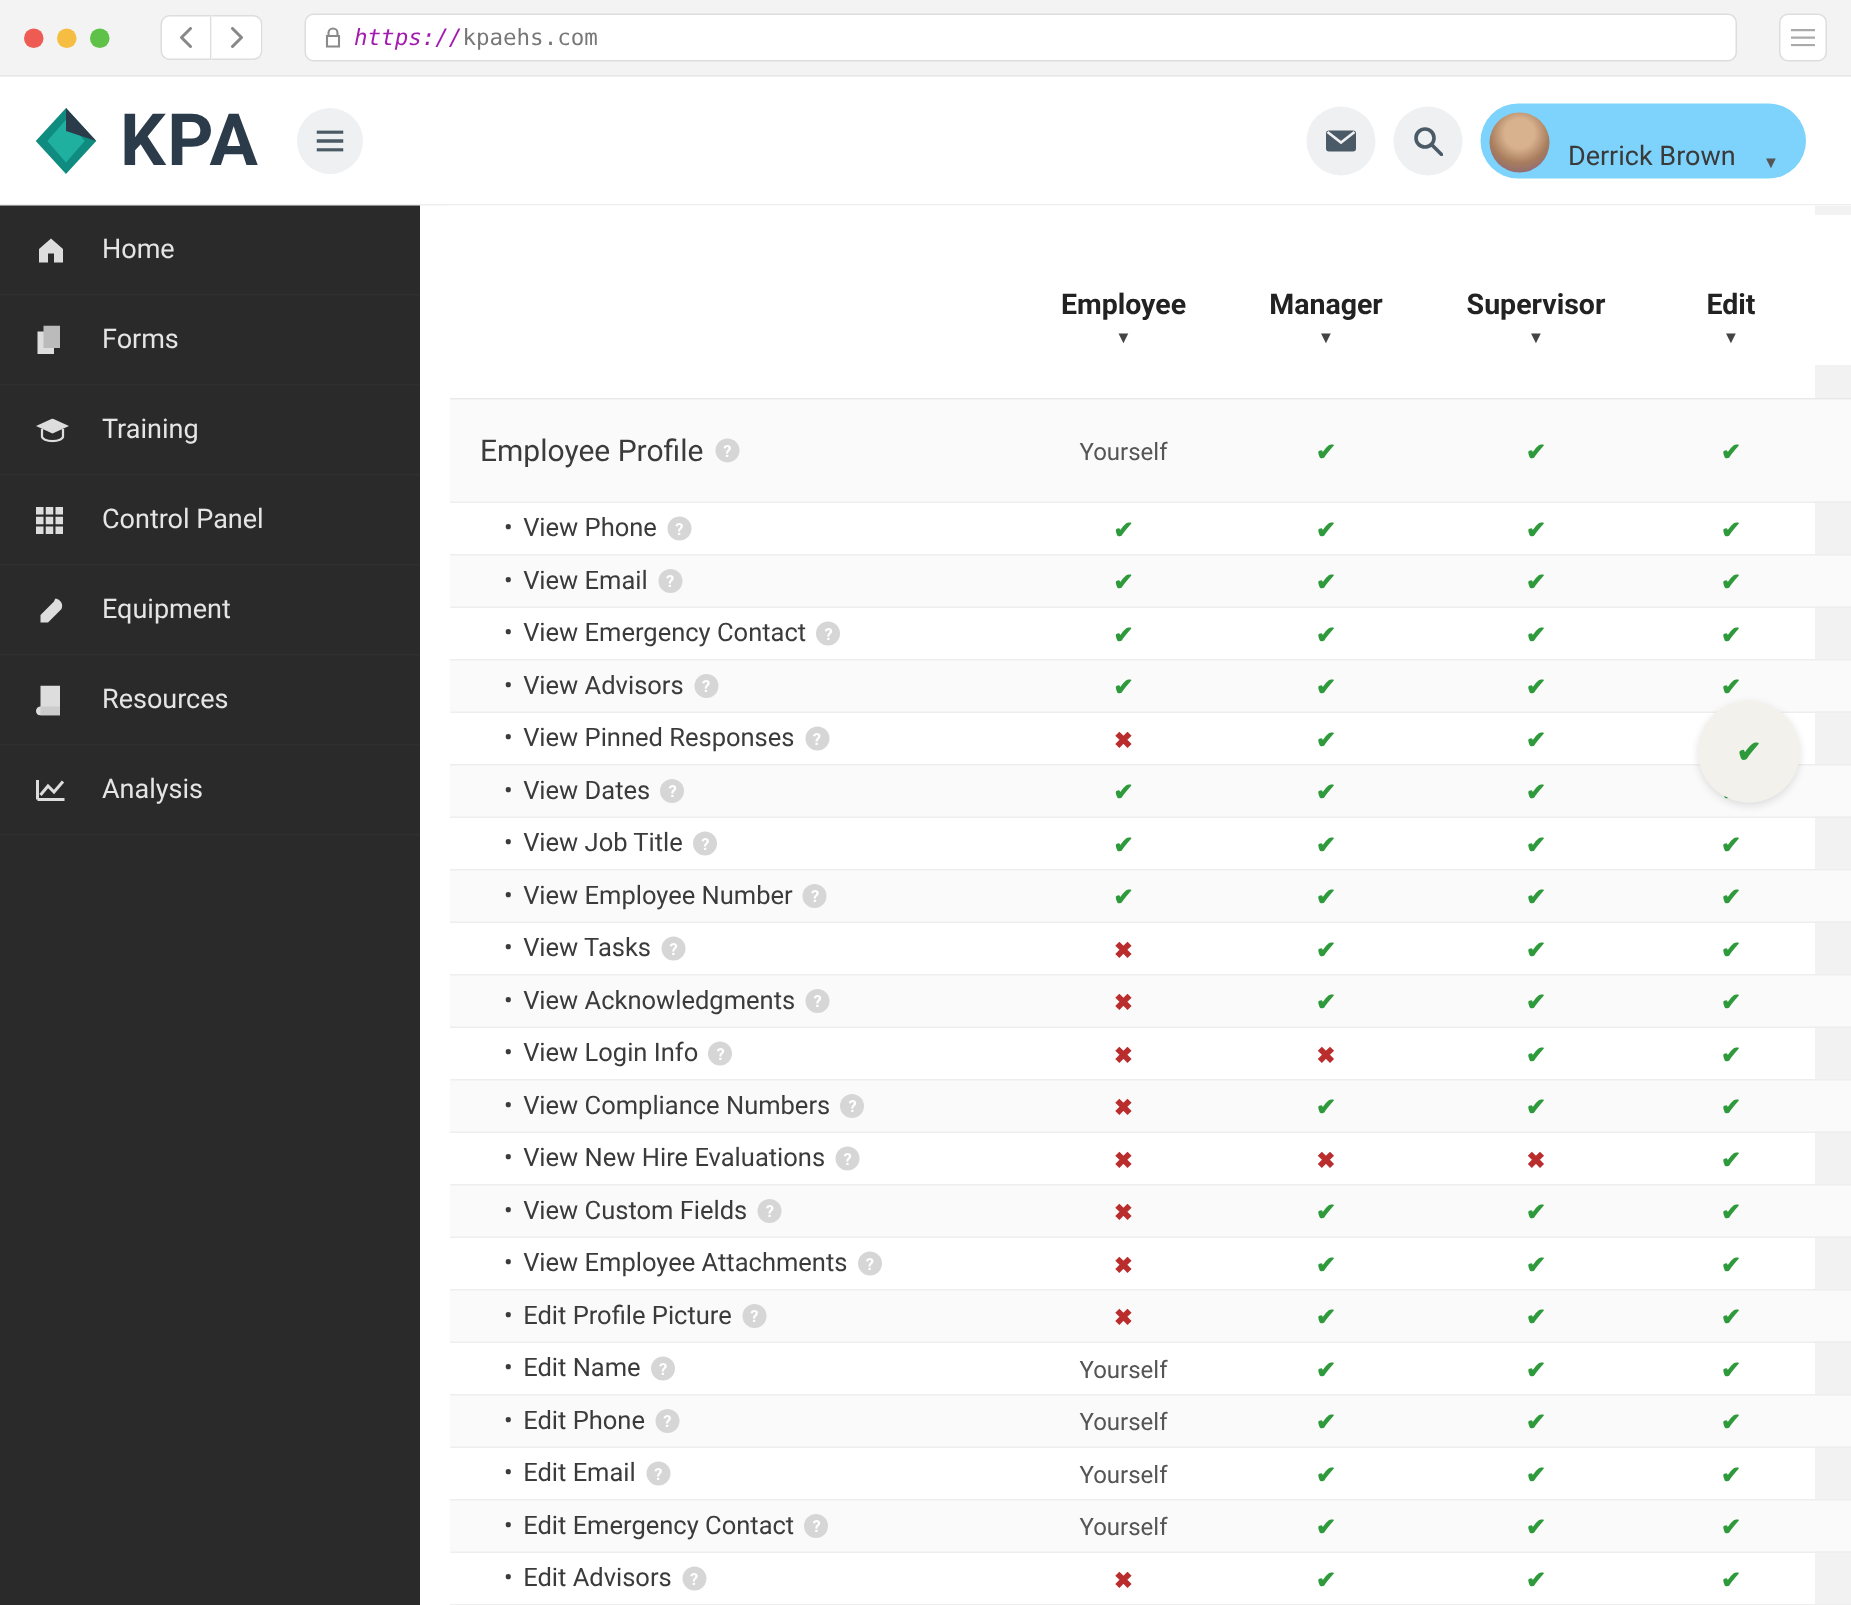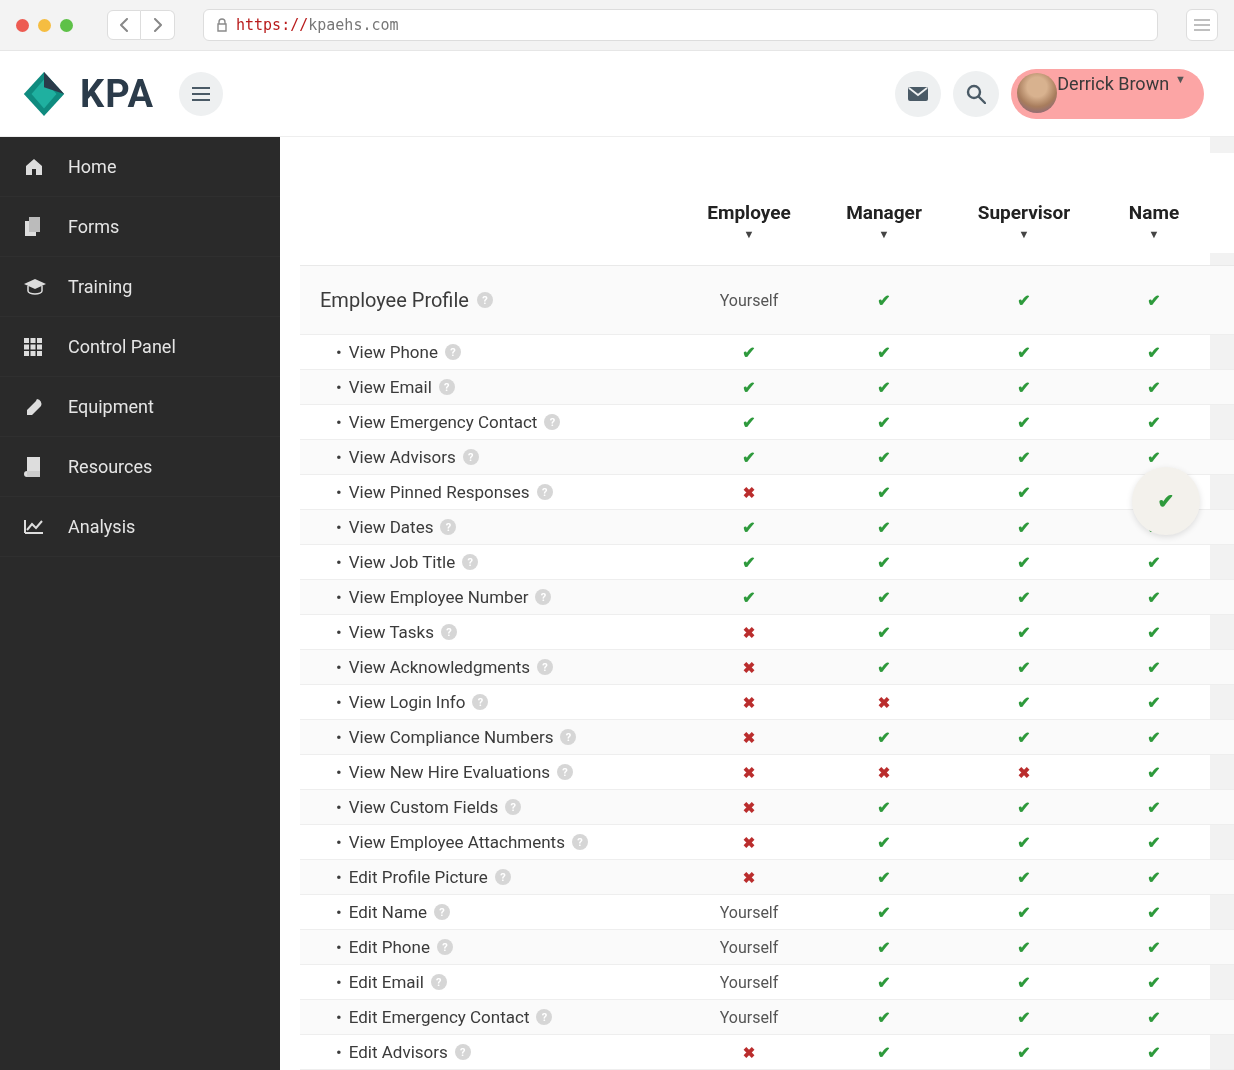--- a/index.html
+++ b/index.html
@@ -43,53 +43,53 @@
   border: 1px solid #ddd;
   border-radius: 6px;
   display: flex;
   align-items: center;
   padding: 0 12px;
   font-family: ui-monospace, Menlo, monospace;
   font-size: 15px;
   color: #666;
 }
 .url-bar .lock { color: #888; margin-right: 8px; font-size: 13px; }
-.url-bar .proto { color: #b91c1c; }
+.url-bar .proto { color: #a21caf; font-style: italic; }
 .url-bar .domain { color: #777; }
 .menu-btn {
   width: 32px; height: 32px; margin-left: 22px;
   background: #fff; border: 1px solid #ddd; border-radius: 6px;
   display: flex; align-items: center; justify-content: center; color: #999;
 }
 
 
 .app-header {
   height: 86px;
   display: flex;
   align-items: center;
   padding: 0 30px 0 20px;
   border-bottom: 1px solid #eee;
 }
 .logo { display: flex; align-items: center; gap: 12px; }
 .logo-mark { width: 48px; height: 48px; }
-.logo-text { font-size: 38px; font-weight: 700; color: #2b3b4a; letter-spacing: 1px; }
+.logo-text { font-size: 48px; font-weight: 700; color: #2b3b4a; letter-spacing: 1px; }
 .hamburger-btn {
   width: 44px; height: 44px; border-radius: 50%; background: #eef0f1;
   display: flex; align-items: center; justify-content: center; margin-left: 25px;
   color: #4a5a66; font-size: 17px;
 }
 .header-spacer { flex: 1; }
 .header-circle {
   width: 46px; height: 46px; border-radius: 50%; background: #eef0f1;
   display: flex; align-items: center; justify-content: center;
   color: #4a5a66; font-size: 18px; margin-right: 12px;
 }
 .user-chip {
-  display: flex; align-items: flex-start; 
-  background: #fca5a5; border-radius: 28px; padding: 4px 18px 4px 6px; height: 50px;
+  display: flex; align-items: flex-end; gap: 12px;
+  background: #7dd3fc; border-radius: 28px; padding: 4px 18px 4px 6px; height: 50px;
 }
 .avatar {
   width: 40px; height: 40px; border-radius: 50%;
   background: radial-gradient(circle at 50% 35%, #d8b28f 30%, #a87d5d 60%, #7e5c89 100%);
 }
 .user-name { font-size: 18px; color: #3a3a3a; }
 .caret { font-size: 11px; color: #555; margin-left: 6px; }
 
 
 .app-body { display: flex; height: calc(100% - 51px - 86px); gap: 20px; }
@@ -103,21 +103,21 @@
 .sidebar-icon { width: 24px; text-align: center; color: #dcdcdc; font-size: 18px; }
 
 .main {
   flex: 1;
   background: #fff;
   position: relative;
   overflow: hidden;
 }
 .content-wrap { position: relative; height: 100%; overflow-y: auto; }
 .table-header-row {
-  position: sticky; top: 16px;
+  position: sticky; top: 6px;
   display: grid;
   grid-template-columns: 1fr 130px 140px 140px 120px;
   align-items: end;
   padding: 16px 20px 12px 20px;
   background: #fff;
   z-index: 3;
 }
 .th { text-align: center; font-size: 19px; font-weight: 700; color: #222; display: flex; flex-direction: column; align-items: center; gap: 4px; }
 .th .caret-down { font-size: 11px; color: #444; }
 .th.two-line { font-size: 19px; margin-top: 32px; }
@@ -323,21 +323,21 @@
         </div>
         <div class="th">
           <span>Manager</span>
           <span class="caret-down">▼</span>
         </div>
         <div class="th two-line">
           <span>Supervisor</span>
           <span class="caret-down">▼</span>
         </div>
         <div class="th">
-          <span>Name</span>
+          <span>Edit</span>
           <span class="caret-down">▼</span>
         </div>
       </div>
 
       <div class="section-row" style="height:28px; padding-top:0; padding-bottom:0;">
         <div></div>
           <div></div>
           <div></div>
           <div></div>
           <div></div>

